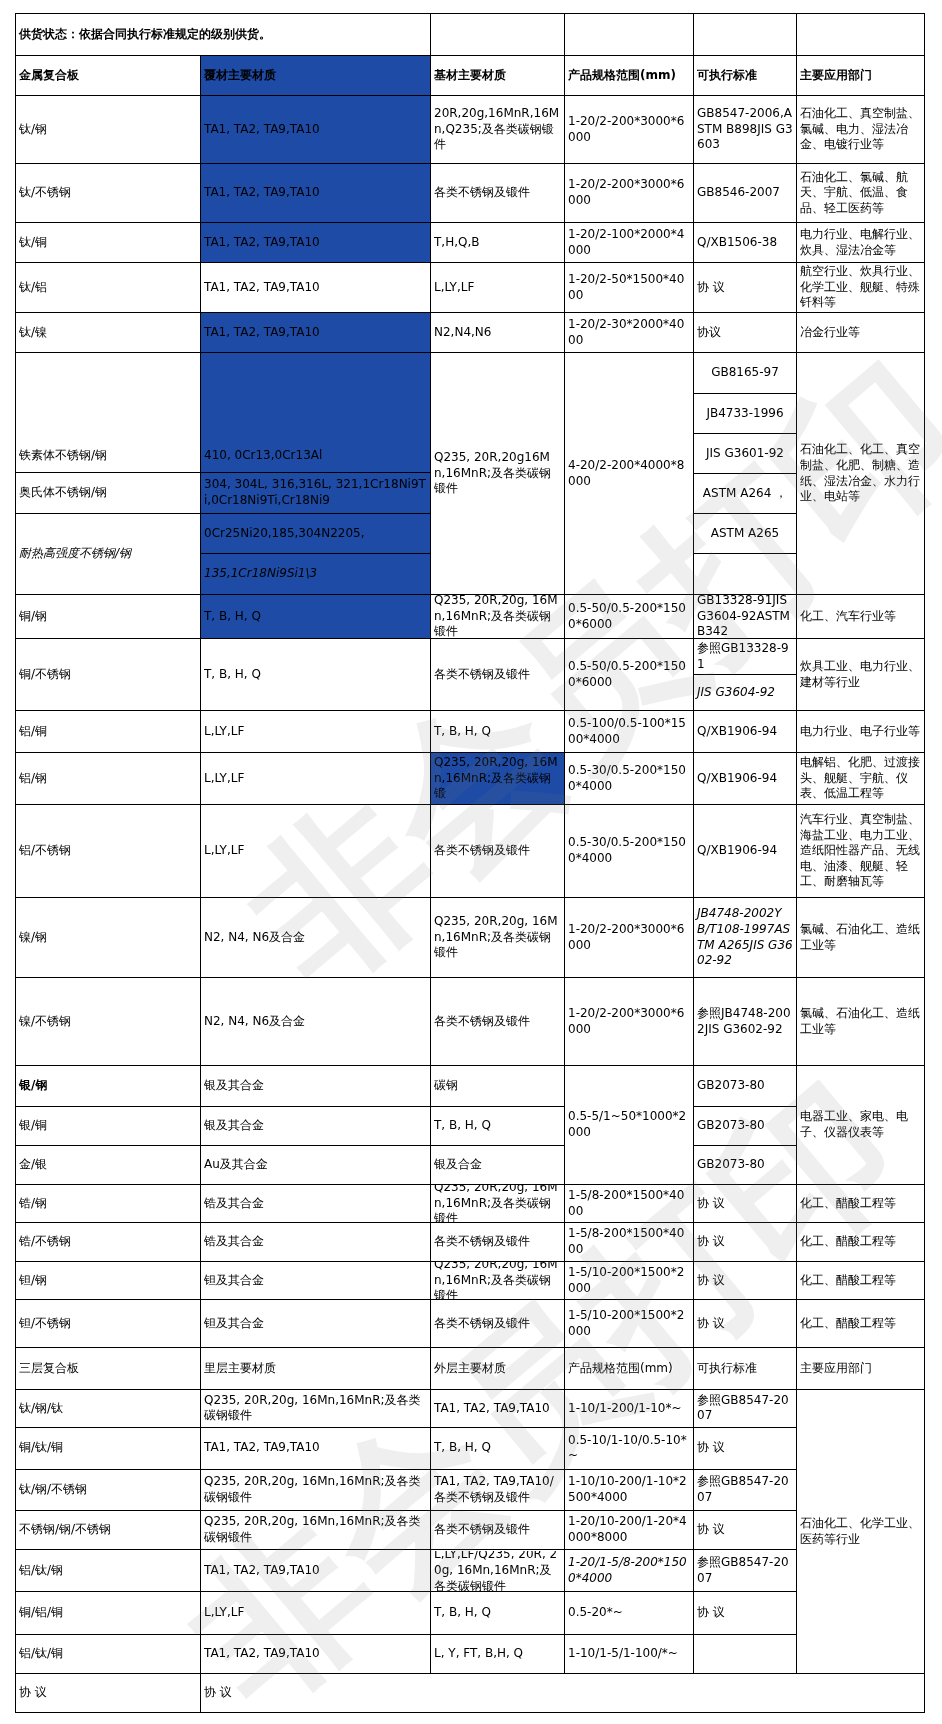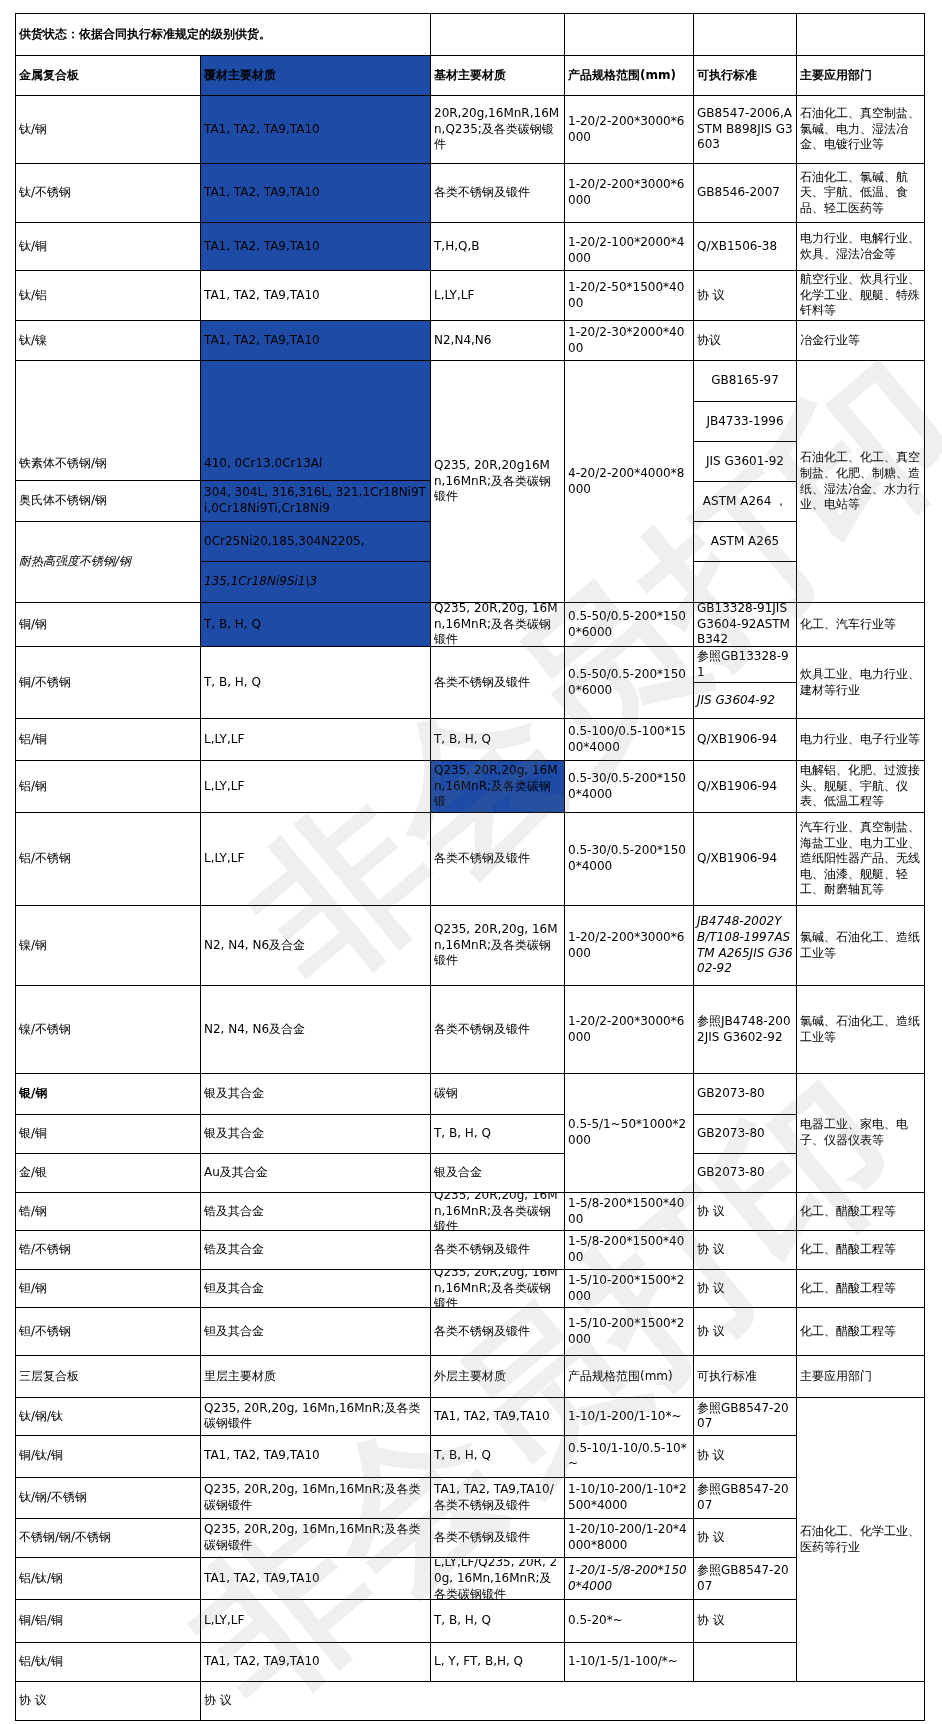--- a/index.html
+++ b/index.html
@@ -116,21 +116,21 @@
         <td>
           <div class="cellbox" style="height: 39px;">钛/铜</div>
         </td>
         <td class="blue">
           <div class="cellbox" style="height: 39px;">TA1, TA2, TA9,TA10</div>
         </td>
         <td>
           <div class="cellbox" style="height: 39px;">T,H,Q,B</div>
         </td>
         <td>
-          <div class="cellbox" style="height: 39px; margin-top: 8px;">1-20/2-100*2000*4000</div>
+          <div class="cellbox" style="height: 39px;">1-20/2-100*2000*4000</div>
         </td>
         <td>
           <div class="cellbox" style="height: 39px;">Q/XB1506-38</div>
         </td>
         <td>
           <div class="cellbox" style="height: 39px;">电力行业、电解行业、炊具、湿法冶金等</div>
         </td>
       </tr>
       <tr style="height: 50px;">
         <td>

